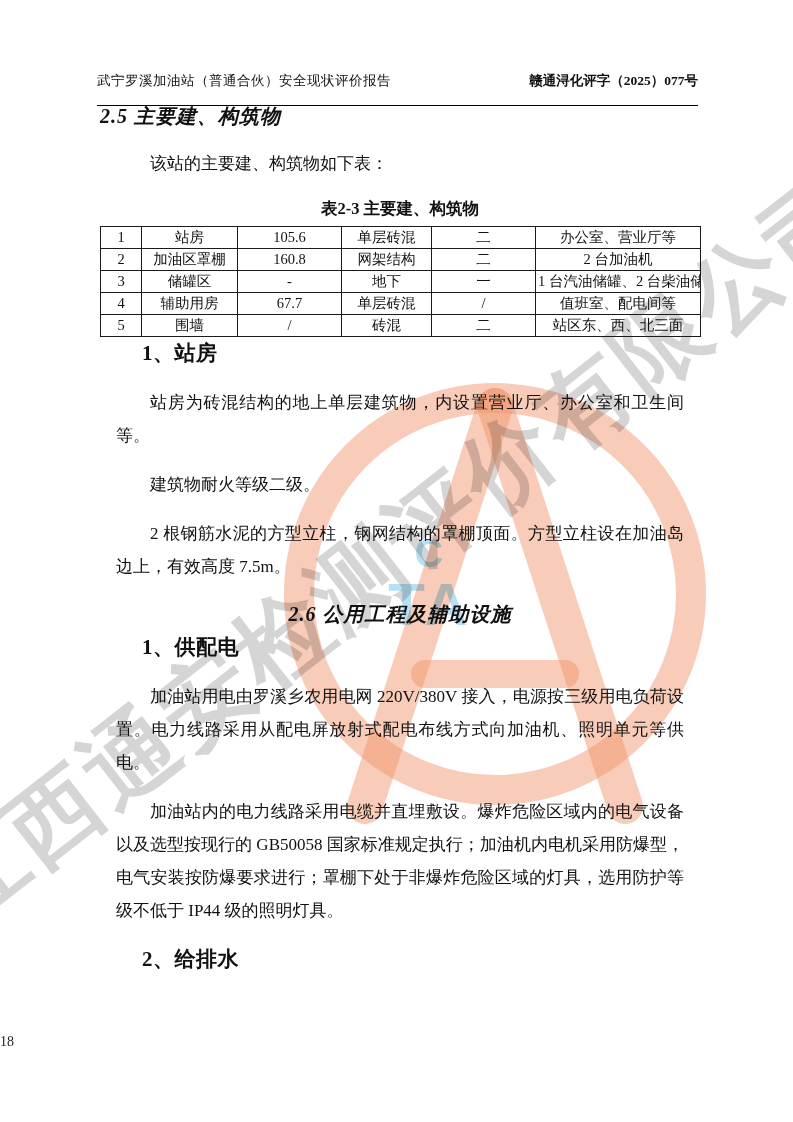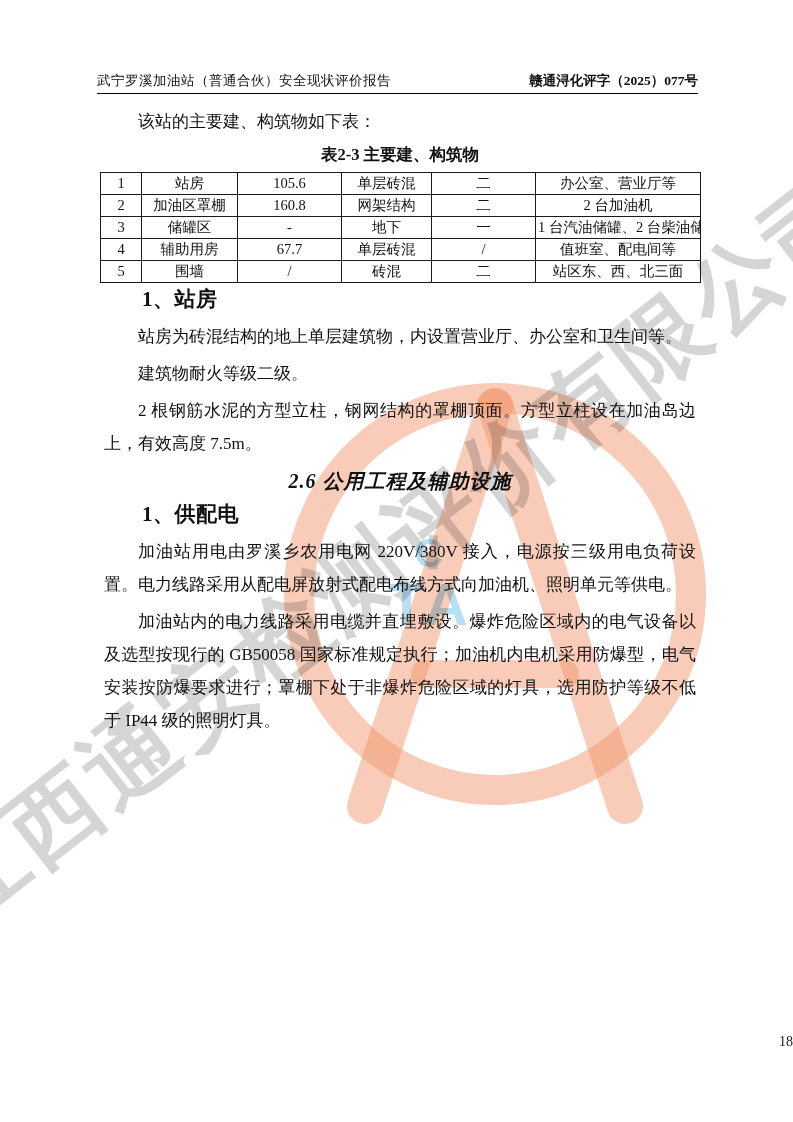--- a/index.html
+++ b/index.html
@@ -6,54 +6,54 @@
   body{
     width:793px;height:1122px;background:#ffffff;overflow:hidden;
     font-family:"Liberation Serif","DejaVu Serif",serif;color:#111;
   }
   .page{position:relative;width:793px;height:1122px;background:#fff;}
 
   
   .hdr{
     position:absolute;left:97px;right:95px;top:72px;
     display:flex;justify-content:space-between;align-items:flex-end;
-    border-bottom:1.5px solid #000;padding-bottom:4px;
+    border-bottom:1.5px solid #000;padding-bottom:16px;
     font-size:13.5px;line-height:17px;
   }
   .hdr .hl{font-family:"Liberation Sans","DejaVu Sans",sans-serif;letter-spacing:.5px;}
   .hdr .hr{font-weight:bold;}
 
   
   .content{position:absolute;left:100px;width:600px;top:101px;}
   h2.sec{
     font-size:20px;font-weight:bold;font-style:italic;
     margin:0 0 2px 0;line-height:30px;letter-spacing:1px;
   }
   h2.sec2{margin-top:6px;text-align:center;}
   p.body{
-    font-size:17px;line-height:33px;margin:4px;text-align:justify;
+    font-size:17px;line-height:33px;margin:16px;text-align:justify;
     text-indent:2em;word-break:break-all;
   }
   .subhead{
     font-size:21px;font-weight:bold;line-height:33px;margin:0;
     text-indent:2em;letter-spacing:.5px;
   }
   .tcaption{
     text-align:center;font-weight:bold;font-size:16.5px;line-height:26px;margin:4px;
   }
   table.btable{
     border-collapse:collapse;width:600px;table-layout:fixed;
     font-size:14.5px;margin:0;
   }
   table.btable td,table.btable th{
     border:1.2px solid #1a1a1a;text-align:center;vertical-align:middle;
     height:21px;padding:0 2px;font-weight:normal;overflow:hidden;white-space:nowrap;
   }
   .pagenum{
-    position:absolute;left:0;right:0;top:1034px;text-align:right;
+    position:absolute;left:0;right:0;top:1034px;text-align:left;
     font-size:14px;color:#222;
   }
 
   
   .wm{position:absolute;pointer-events:none;mix-blend-mode:multiply;}
   .wm-diagonal{
     left:50%;top:49%;
     transform:translate(-50%,-50%) rotate(-38deg);
     font-size:92px;font-weight:bold;white-space:nowrap;
     color:rgba(115,115,115,0.30);letter-spacing:4px;
@@ -96,20 +96,21 @@
   </div>
 
 
   <div class="hdr">
     <span class="hl">武宁罗溪加油站（普通合伙）安全现状评价报告</span>
     <span class="hr">赣通浔化评字（2025）077号</span>
   </div>
 
   <div class="content">
 
+    <h2 class="sec">2.5 主要建、构筑物</h2>
     <p class="body">该站的主要建、构筑物如下表：</p>
     <p class="tcaption">表2-3 主要建、构筑物</p>
 
     <table class="btable">
       <colgroup>
         <col style="width:41px">
           <col style="width:96px">
           <col style="width:104px">
         <col style="width:90px">
           <col style="width:104px">
@@ -164,18 +165,19 @@
     <p class="body">建筑物耐火等级二级。</p>
 
     <p class="body">2 根钢筋水泥的方型立柱，钢网结构的罩棚顶面。方型立柱设在加油岛边上，有效高度 7.5m。</p>
 
     <h2 class="sec sec2">2.6 公用工程及辅助设施</h2>
 
     <p class="subhead">1、供配电</p>
     <p class="body">加油站用电由罗溪乡农用电网 220V/380V 接入，电源按三级用电负荷设置。电力线路采用从配电屏放射式配电布线方式向加油机、照明单元等供电。</p>
     <p class="body">加油站内的电力线路采用电缆并直埋敷设。爆炸危险区域内的电气设备以及选型按现行的 GB50058 国家标准规定执行；加油机内电机采用防爆型，电气安装按防爆要求进行；罩棚下处于非爆炸危险区域的灯具，选用防护等级不低于 IP44 级的照明灯具。</p>
 
+    <p class="subhead">2、给排水</p>
 
   </div>
 
   <div class="pagenum">18</div>
 
 </div>
 
 </body></html>

